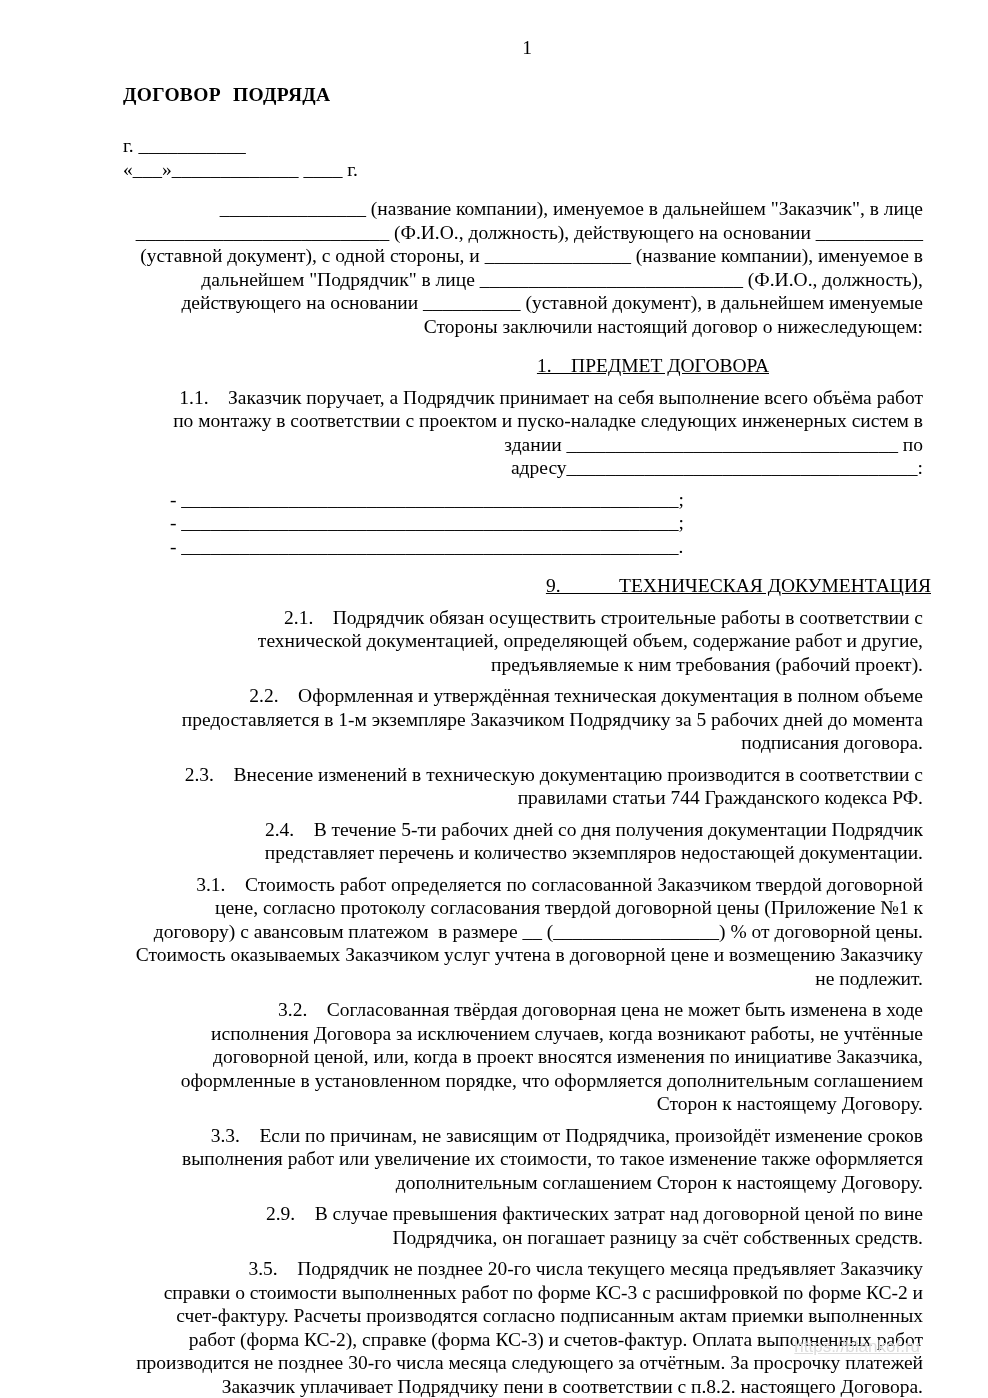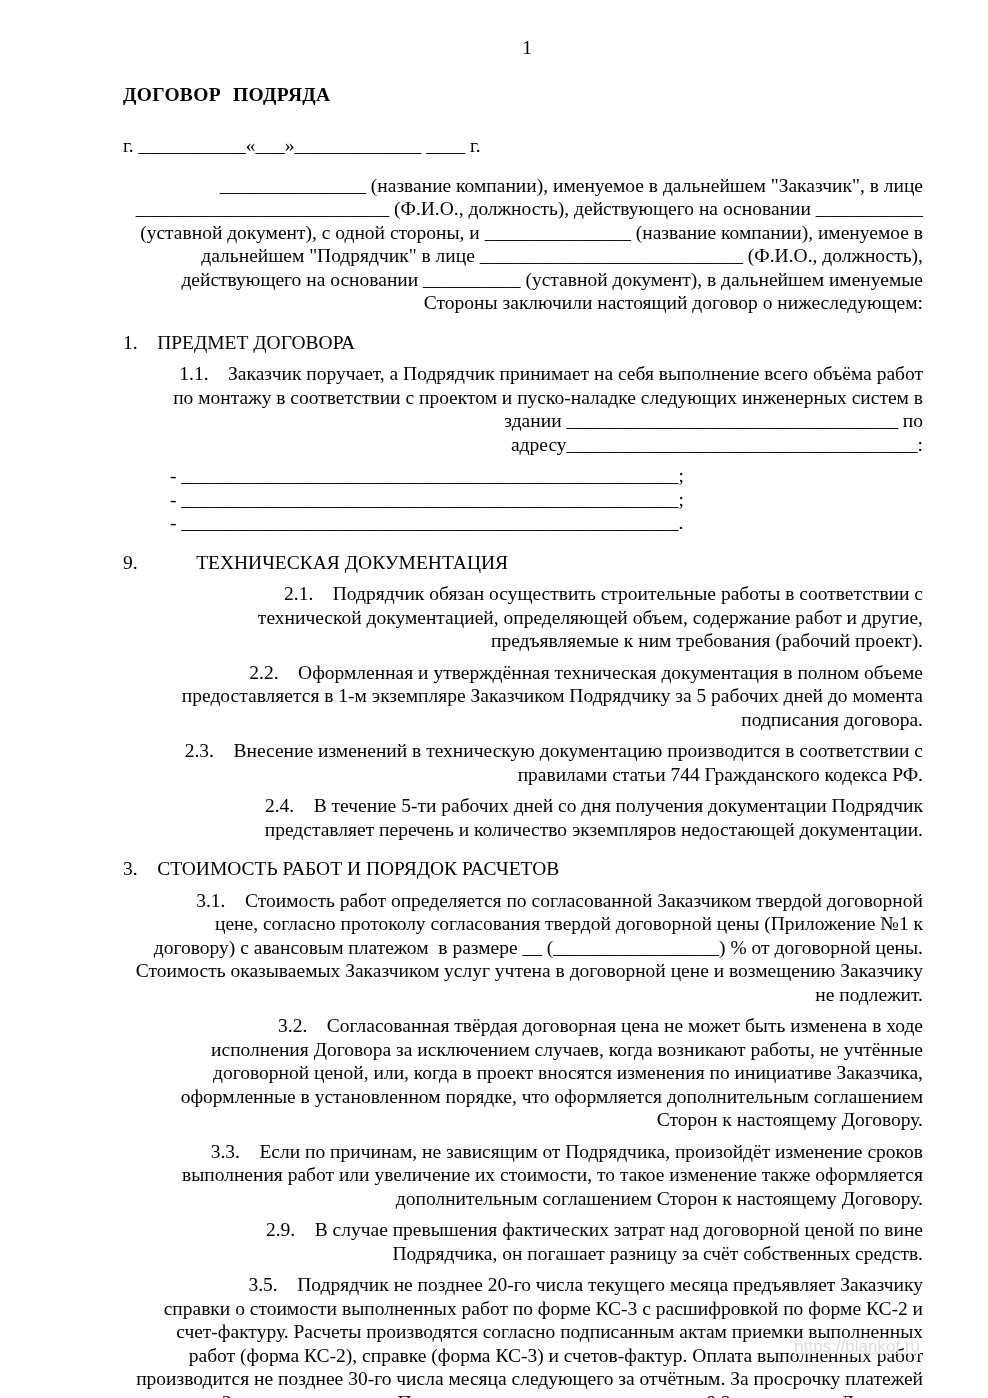--- a/index.html
+++ b/index.html
@@ -26,33 +26,35 @@
   }
   .doc-title {
     margin-top: 23px;
     font-weight: bold;
     word-spacing: 7px;
     letter-spacing: 0.3px;
   }
   .date-row {
     margin-top: 28px;
     display: flex;
-    justify-content: flex-start;
+    justify-content: space-between;
+    flex-direction: column;
   }
   .para {
     margin: 8px;
     text-indent: 47px;
     text-align: right;
   }
   .preamble {
     margin-top: 16px;
   }
   .sec-heading {
     margin-top: 16px;
-    text-align: left;
+    text-align: right;
+    text-decoration: underline;
   }
   .sec-heading.shift-left {
     margin-right: 162px;
   }
   .dash-list {
     margin-left: 47px;
   }
   .dash-item {
     white-space: nowrap;
   }
@@ -96,21 +98,20 @@
 
   <div class="section">
     <div class="sec-heading">9.   ТЕХНИЧЕСКАЯ  ДОКУМЕНТАЦИЯ</div>
     <p class="para">2.1. Подрядчик обязан осуществить строительные работы в соответствии с технической документацией, определяющей объем, содержание работ и другие, предъявляемые к ним требования (рабочий проект).</p>
     <p class="para">2.2. Оформленная и утверждённая техническая документация в полном объеме предоставляется в 1-м экземпляре Заказчиком Подрядчику за 5 рабочих дней до момента подписания договора.</p>
     <p class="para">2.3. Внесение изменений в техническую документацию производится в соответствии с правилами статьи 744 Гражданского кодекса РФ.</p>
     <p class="para">2.4. В течение 5-ти рабочих дней со дня получения документации Подрядчик представляет перечень и количество экземпляров недостающей документации.</p>
   </div>
 
   <div class="section">
-    <div class="sec-heading">3. СТОИМОСТЬ РАБОТ И ПОРЯДОК РАСЧЕТОВ</div>
     <p class="para">3.1. Стоимость работ определяется по согласованной Заказчиком твердой договорной цене, согласно протоколу согласования твердой договорной цены (Приложение №1 к договору) с авансовым платежом&nbsp; в размере __ (_________________) % от договорной цены. Стоимость оказываемых Заказчиком услуг учтена в договорной цене и возмещению Заказчику не подлежит.</p>
     <p class="para">3.2. Согласованная твёрдая договорная цена не может быть изменена в ходе исполнения Договора за исключением случаев, когда возникают работы, не учтённые договорной ценой, или, когда в проект вносятся изменения по инициативе Заказчика, оформленные в установленном порядке, что оформляется дополнительным соглашением Сторон к настоящему Договору.</p>
     <p class="para">3.3. Если по причинам, не зависящим от Подрядчика, произойдёт изменение сроков выполнения работ или увеличение их стоимости, то такое изменение также оформляется дополнительным соглашением Сторон к настоящему Договору.</p>
     <p class="para">2.9. В случае превышения фактических затрат над договорной ценой по вине Подрядчика, он погашает разницу за счёт собственных средств.</p>
     <p class="para">3.5. Подрядчик не позднее 20-го числа текущего месяца предъявляет Заказчику справки о стоимости выполненных работ по форме КС-3 с расшифровкой по форме КС-2 и счет-фактуру. Расчеты производятся согласно подписанным актам приемки выполненных работ (форма КС-2), справке (форма КС-3) и счетов-фактур. Оплата выполненных работ производится не позднее 30-го числа месяца следующего за отчётным. За просрочку платежей Заказчик уплачивает Подрядчику пени в соответствии с п.8.2. настоящего Договора.</p>
   </div>
 
   <a class="watermark">https://blankof.ru</a>
 
 </div>

